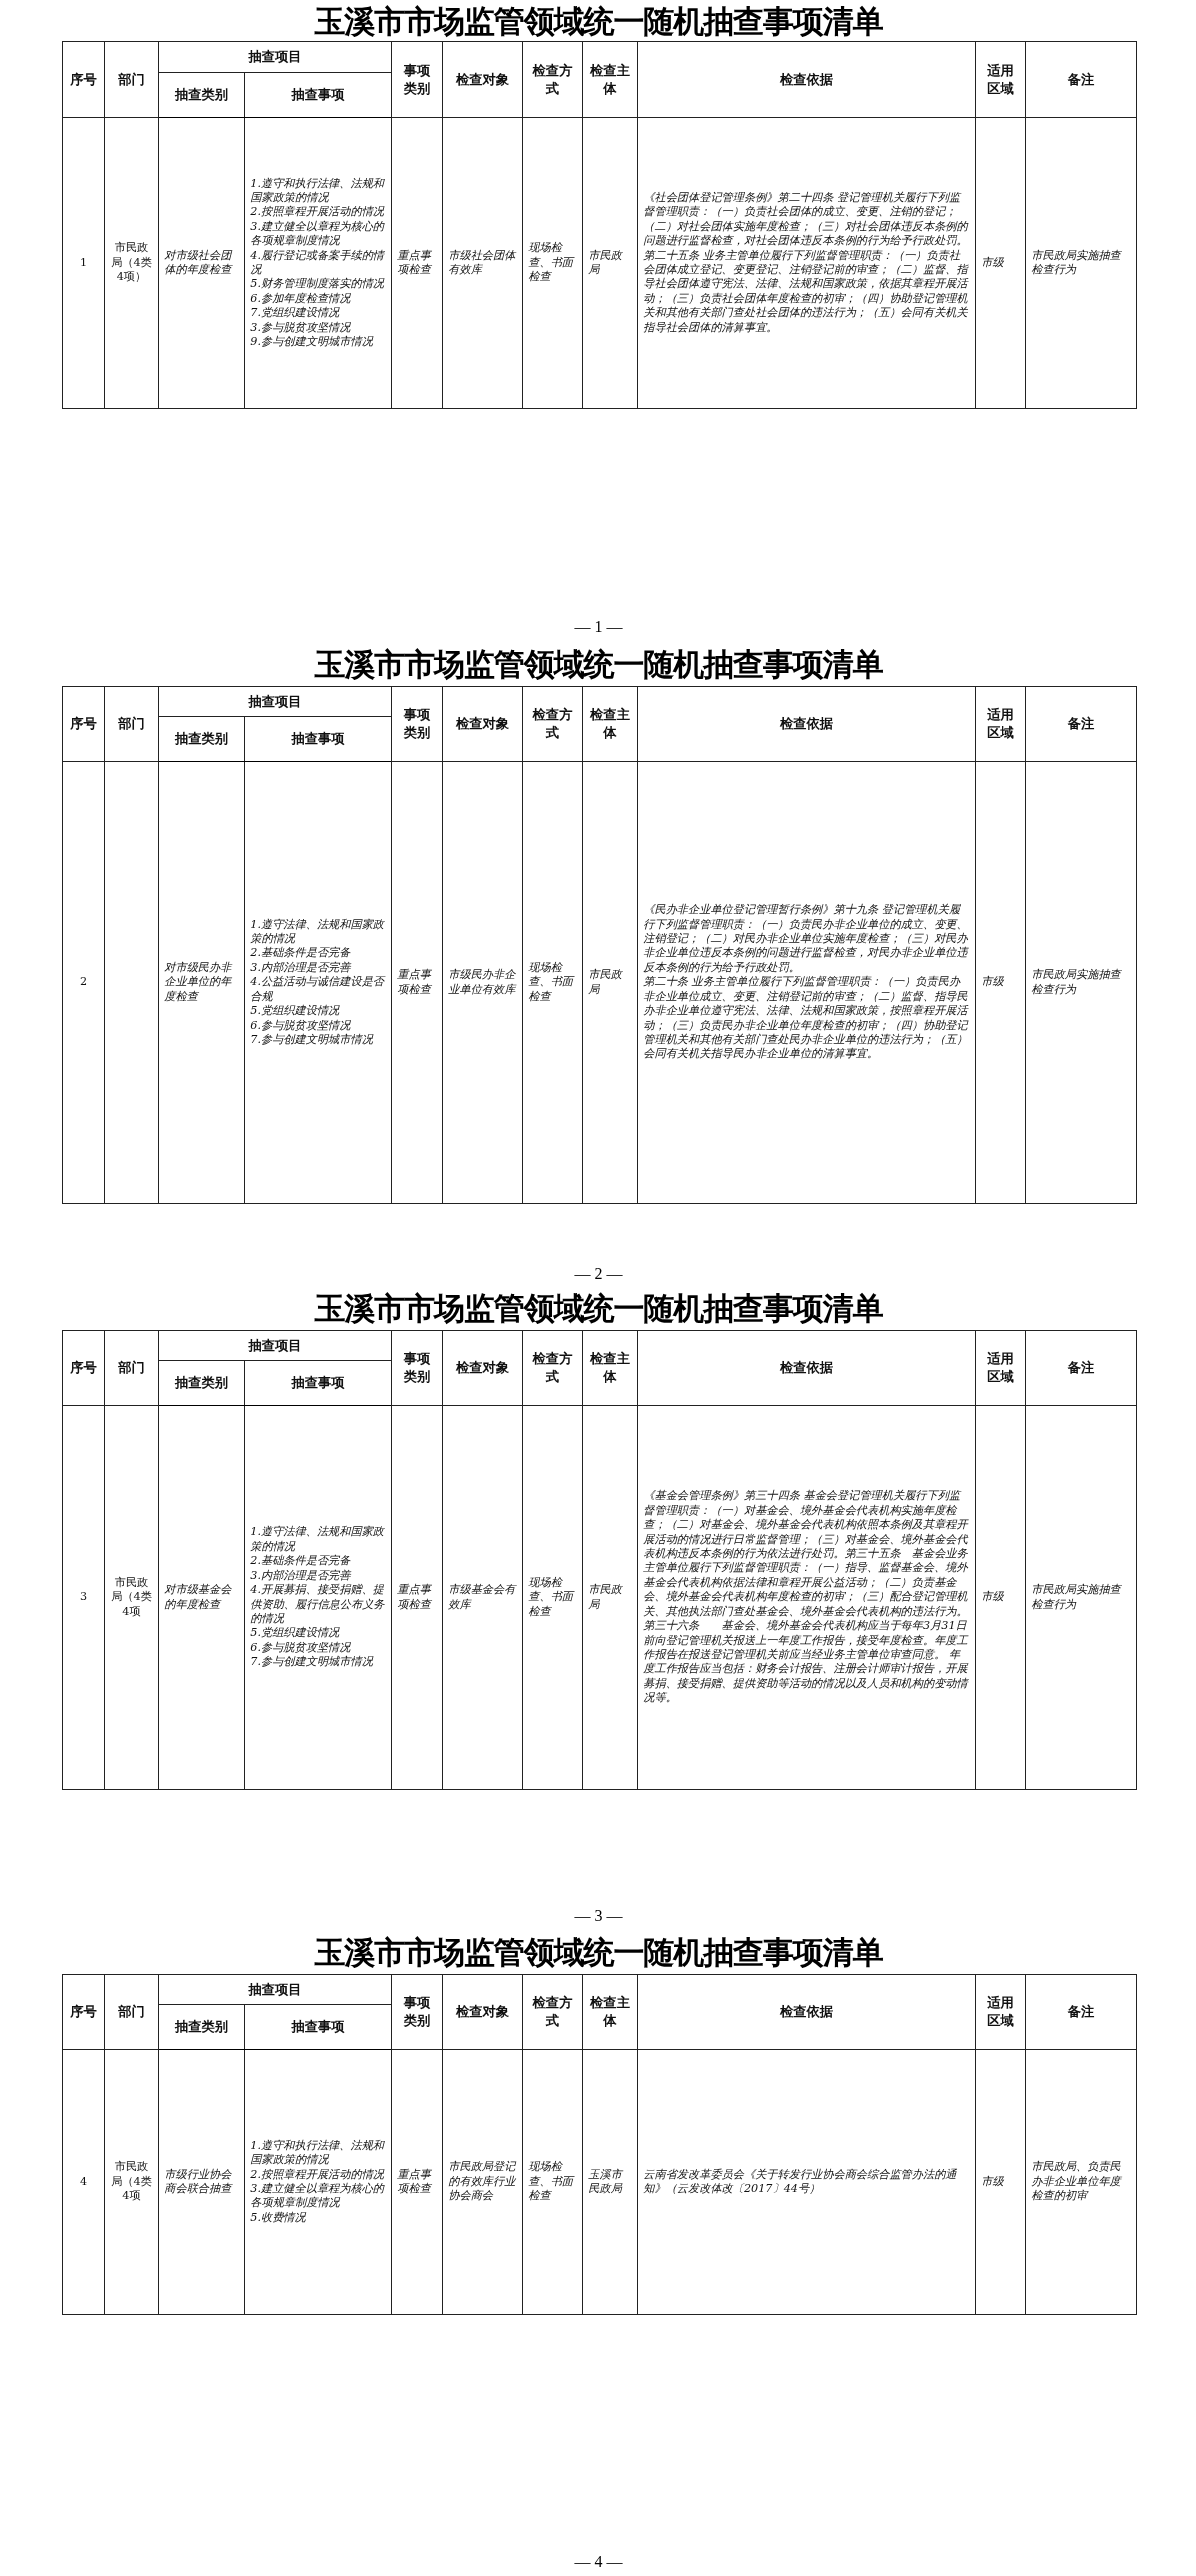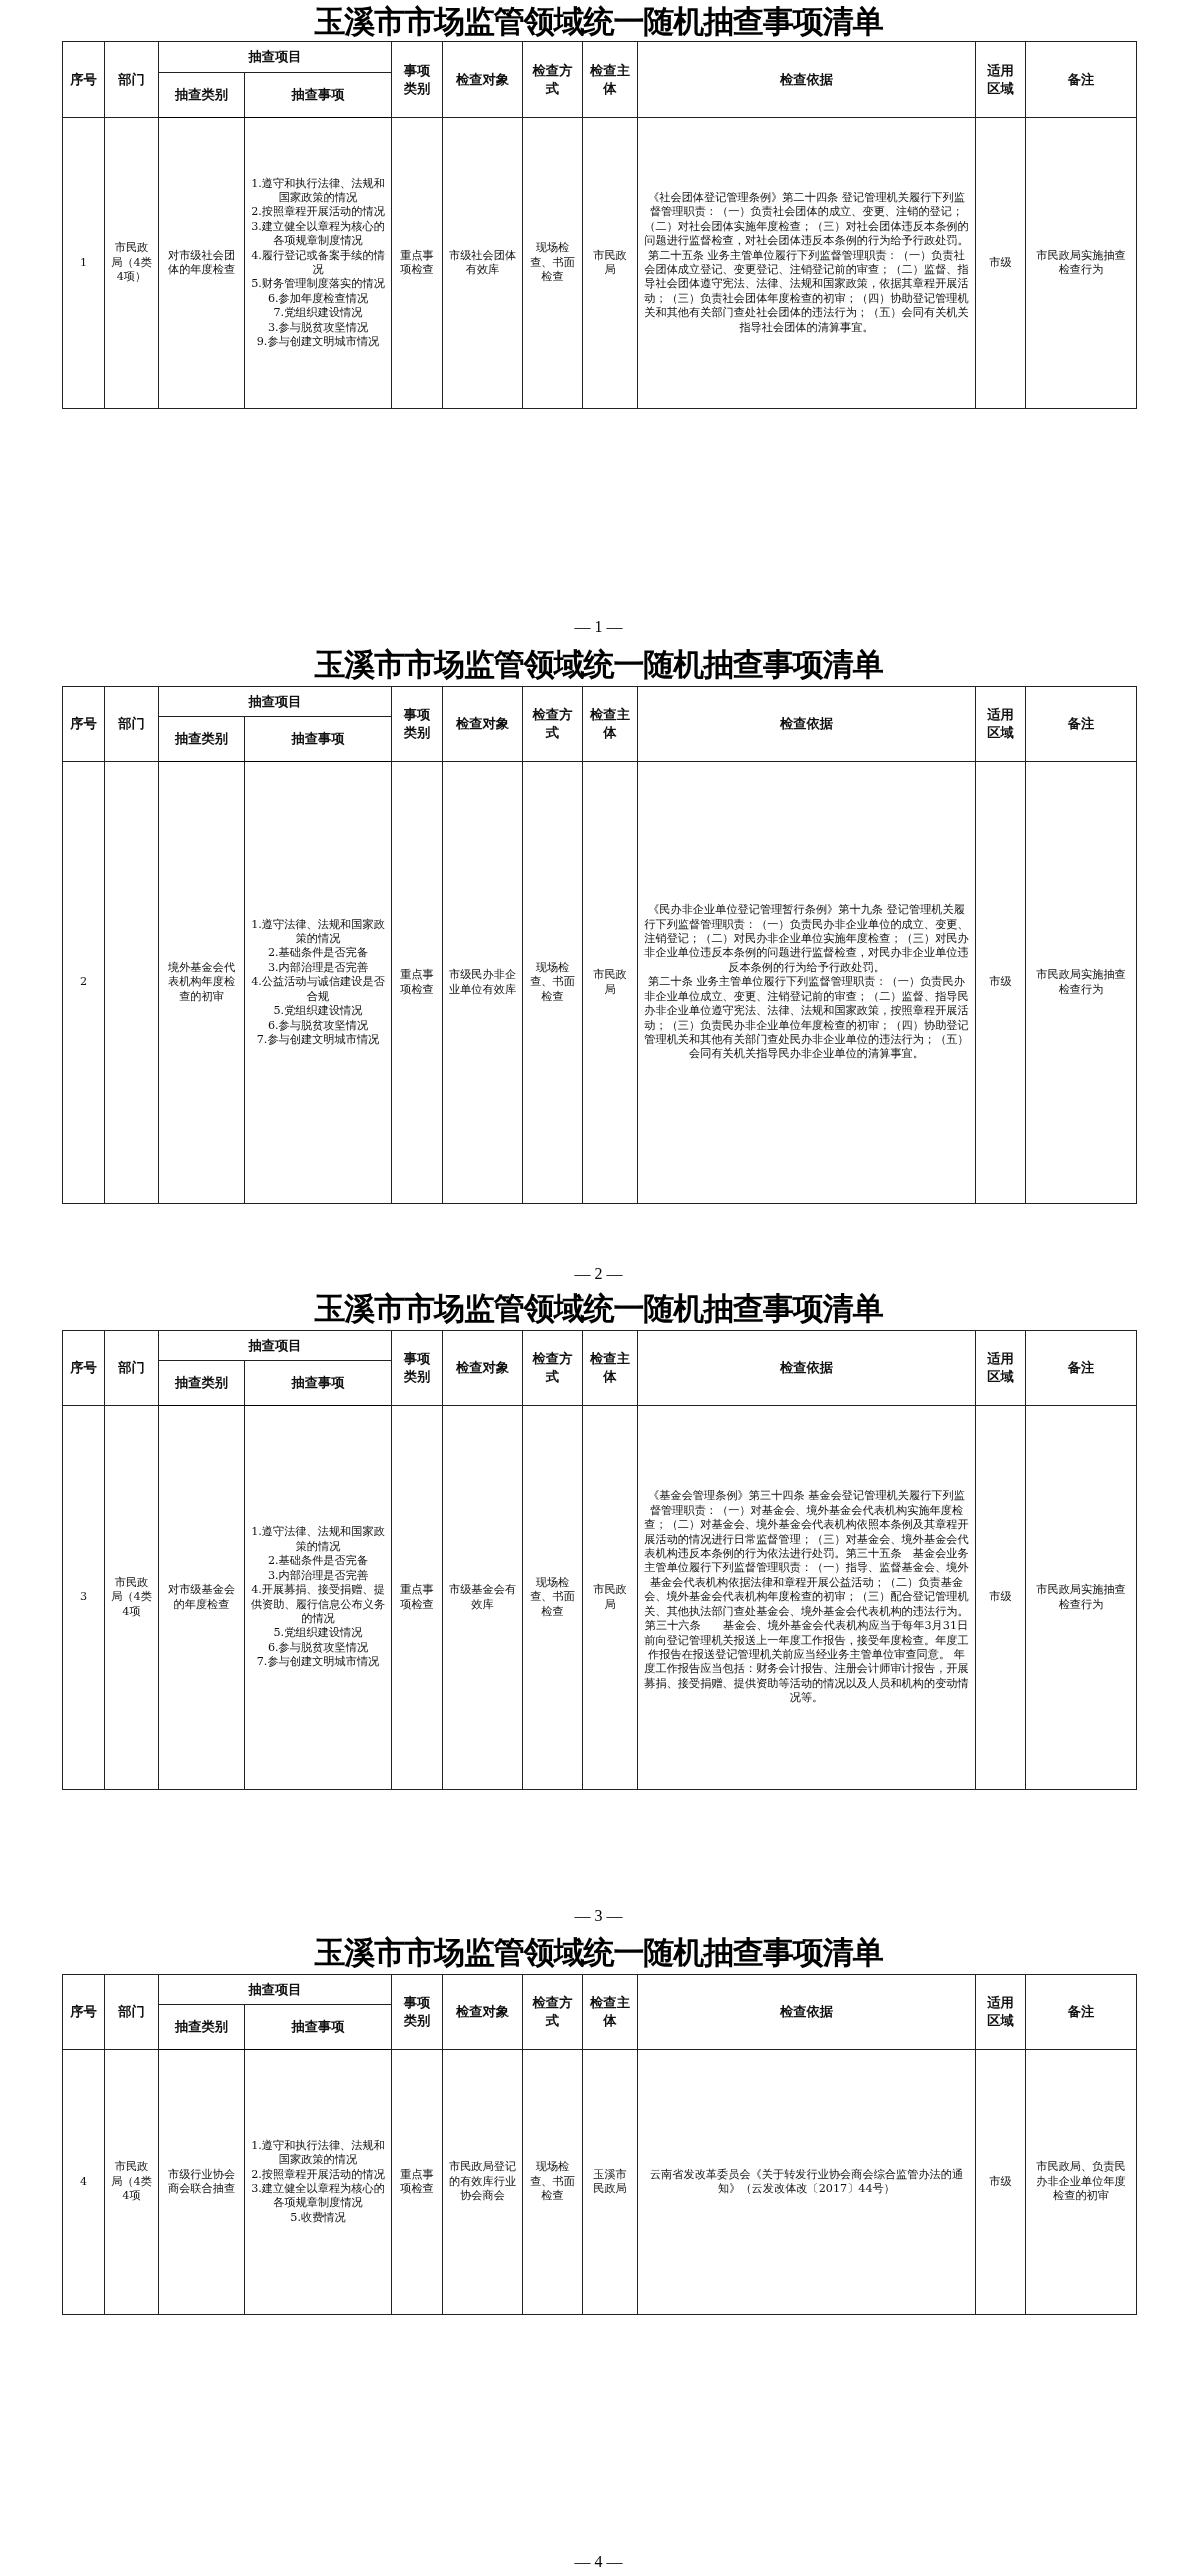--- a/index.html
+++ b/index.html
@@ -11,21 +11,21 @@
   .pageno { position:absolute; left:0; width:1197px; text-align:center;
             font-family:"Liberation Serif","DejaVu Serif",serif; font-size:16px; color:#000; }
   table.grid { position:absolute; left:62px; width:1074px; border-collapse:collapse;
                table-layout:fixed; border:1.6px solid #000; }
   table.grid td, table.grid th { border:0.5px solid #222; padding:0 5.3px; vertical-align:middle;
                font-size:11.2px; line-height:14.4px; word-break:break-all; }
   table.grid th { font-family:"DejaVu Sans","Liberation Sans",sans-serif; font-weight:bold;
                   font-size:13.3px; line-height:18px; text-align:center; }
   table.grid thead tr:last-child th { border-bottom:1.6px solid #000; }
   td.c { text-align:center;margin-left:36px; }
-  td.l { text-align:center; }
+  td.l { text-align:left;font-style:italic; }
   .items div { margin:0; }
   .basis { white-space:pre-wrap; }
 </style>
 </head>
 <body>
 
 <div class="title" style="top:3.2px;">玉溪市市场监管领域统一随机抽查事项清单</div>
 <table class="grid" style="top:41px;">
   <colgroup>
     <col style="width:42px">
@@ -117,21 +117,21 @@
     </tr>
     <tr style="height:45px;">
       <th>抽查类别</th>
       <th>抽查事项</th>
     </tr>
   </thead>
   <tbody>
     <tr style="height:442px;">
       <td class="c">2</td>
       <td class="c"></td>
-      <td class="l">境外基金会代表机构年度检查的初审</td>
+      <td class="l">对市级民办非企业单位的年度检查</td>
       <td class="l items">
         <div>1.遵守法律、法规和国家政策的情况</div>
         <div>2.基础条件是否完备</div>
         <div>3.内部治理是否完善</div>
         <div>4.公益活动与诚信建设是否合规</div>
         <div>5.党组织建设情况</div>
         <div>6.参与脱贫攻坚情况</div>
         <div>7.参与创建文明城市情况</div>
       </td>
       <td class="l">重点事项检查</td>

